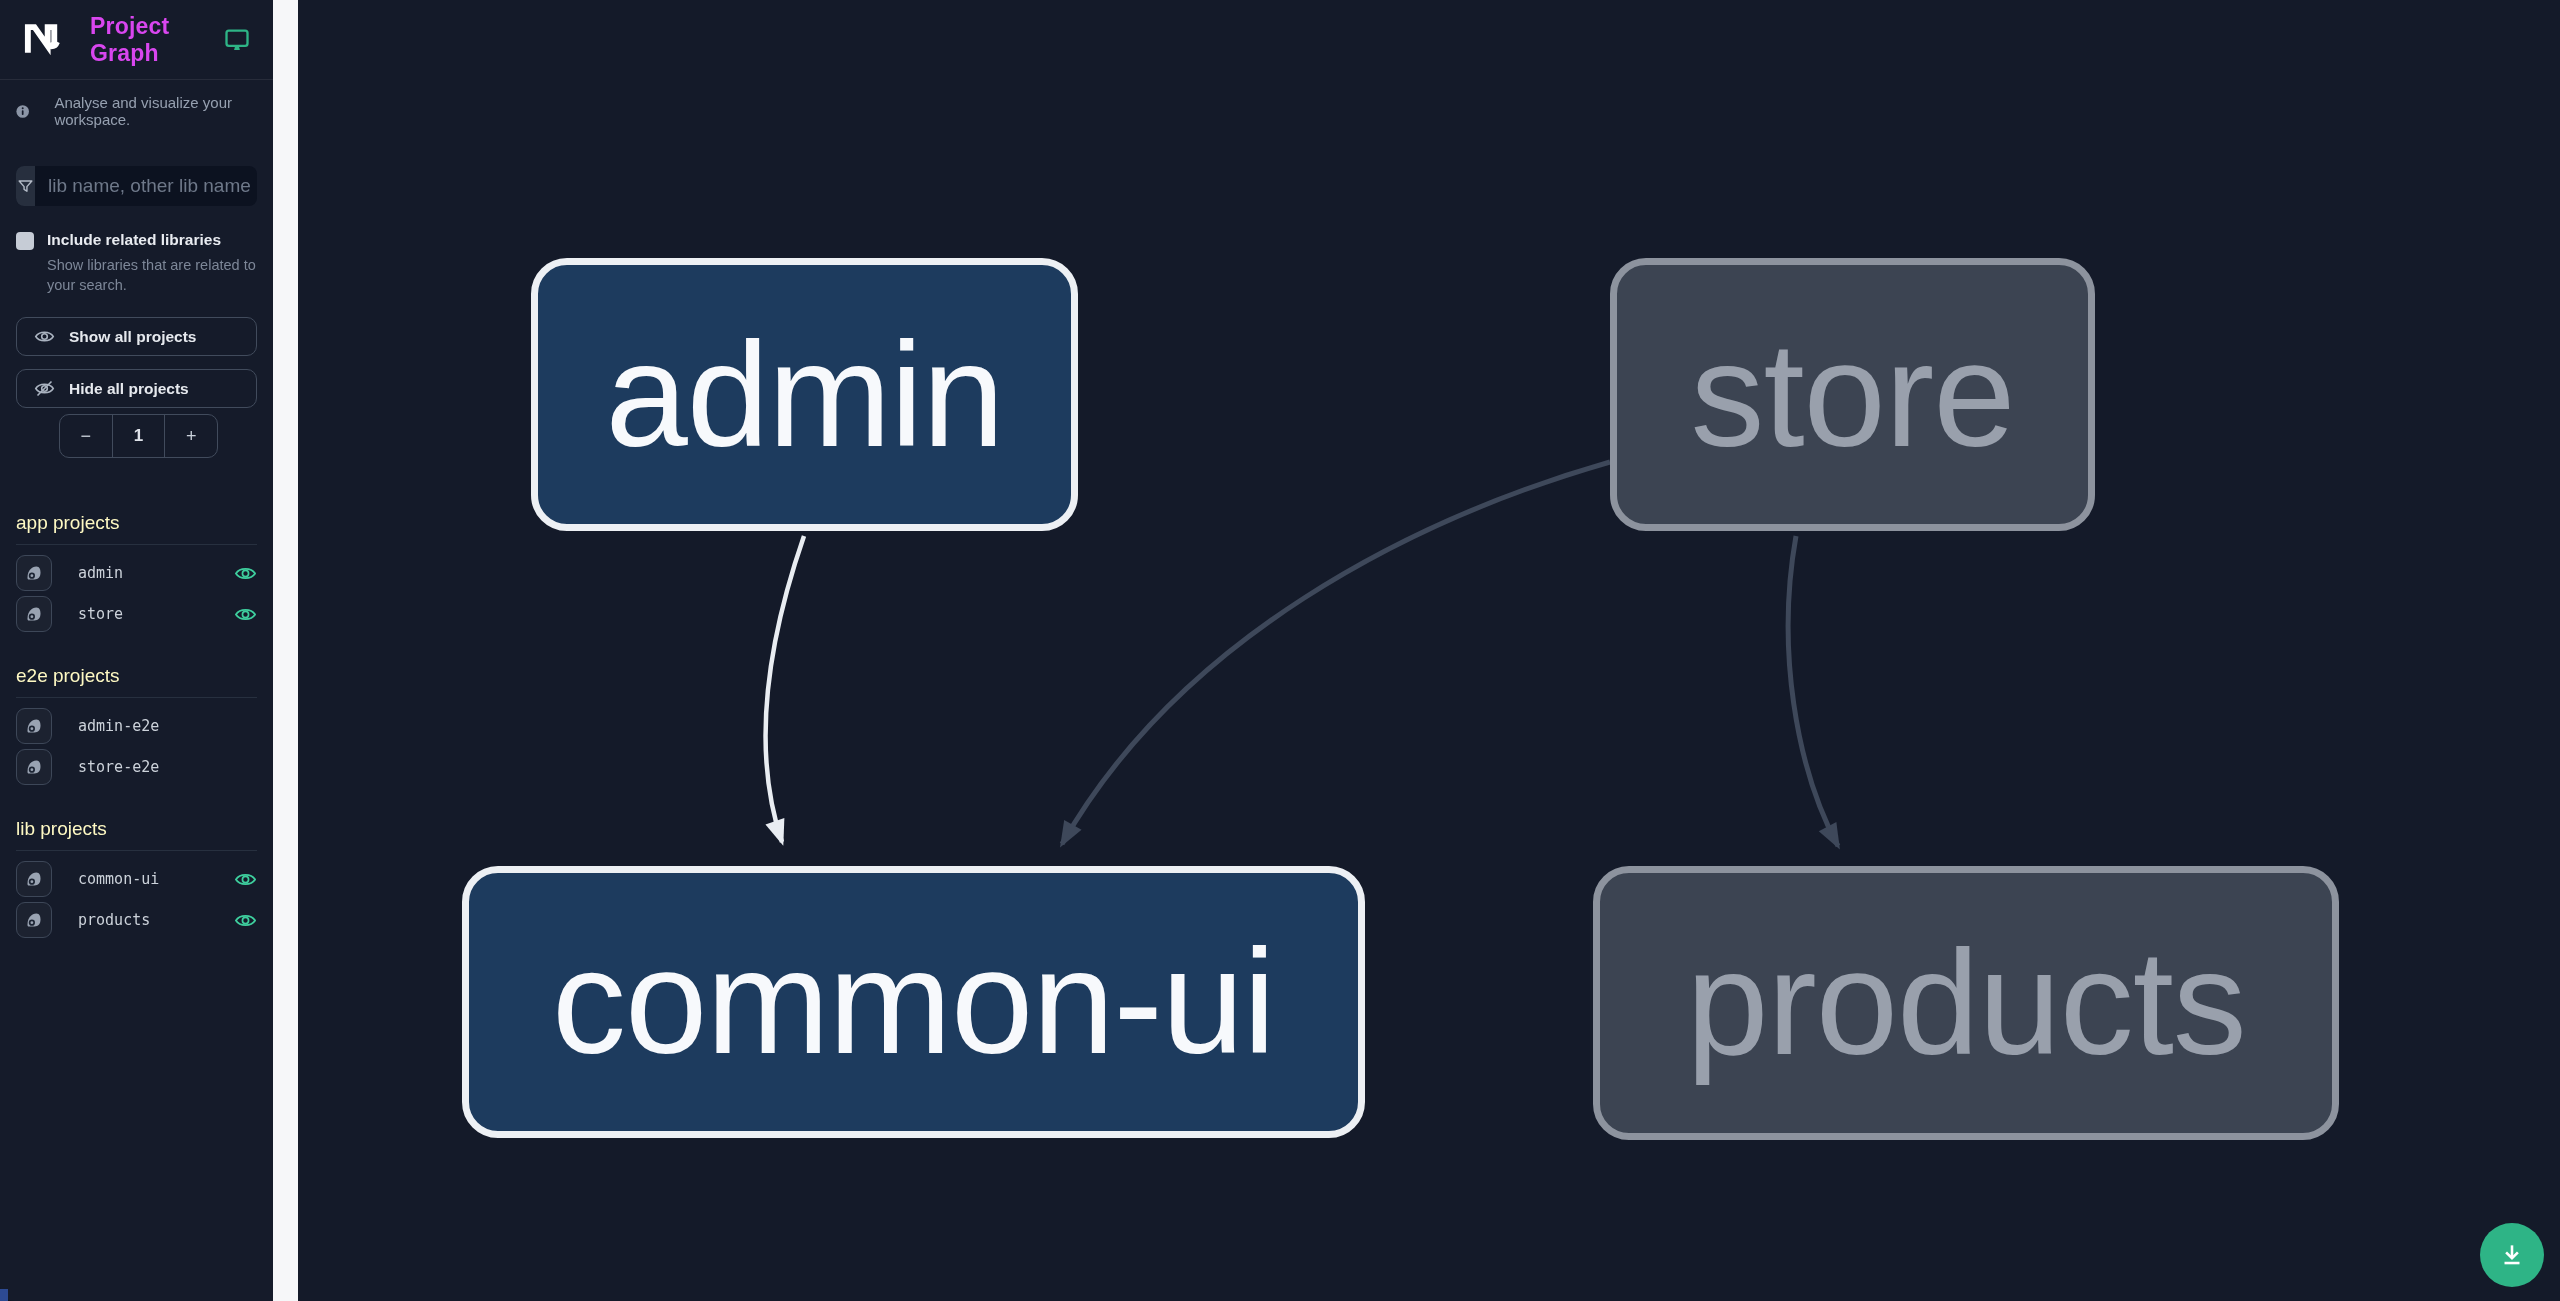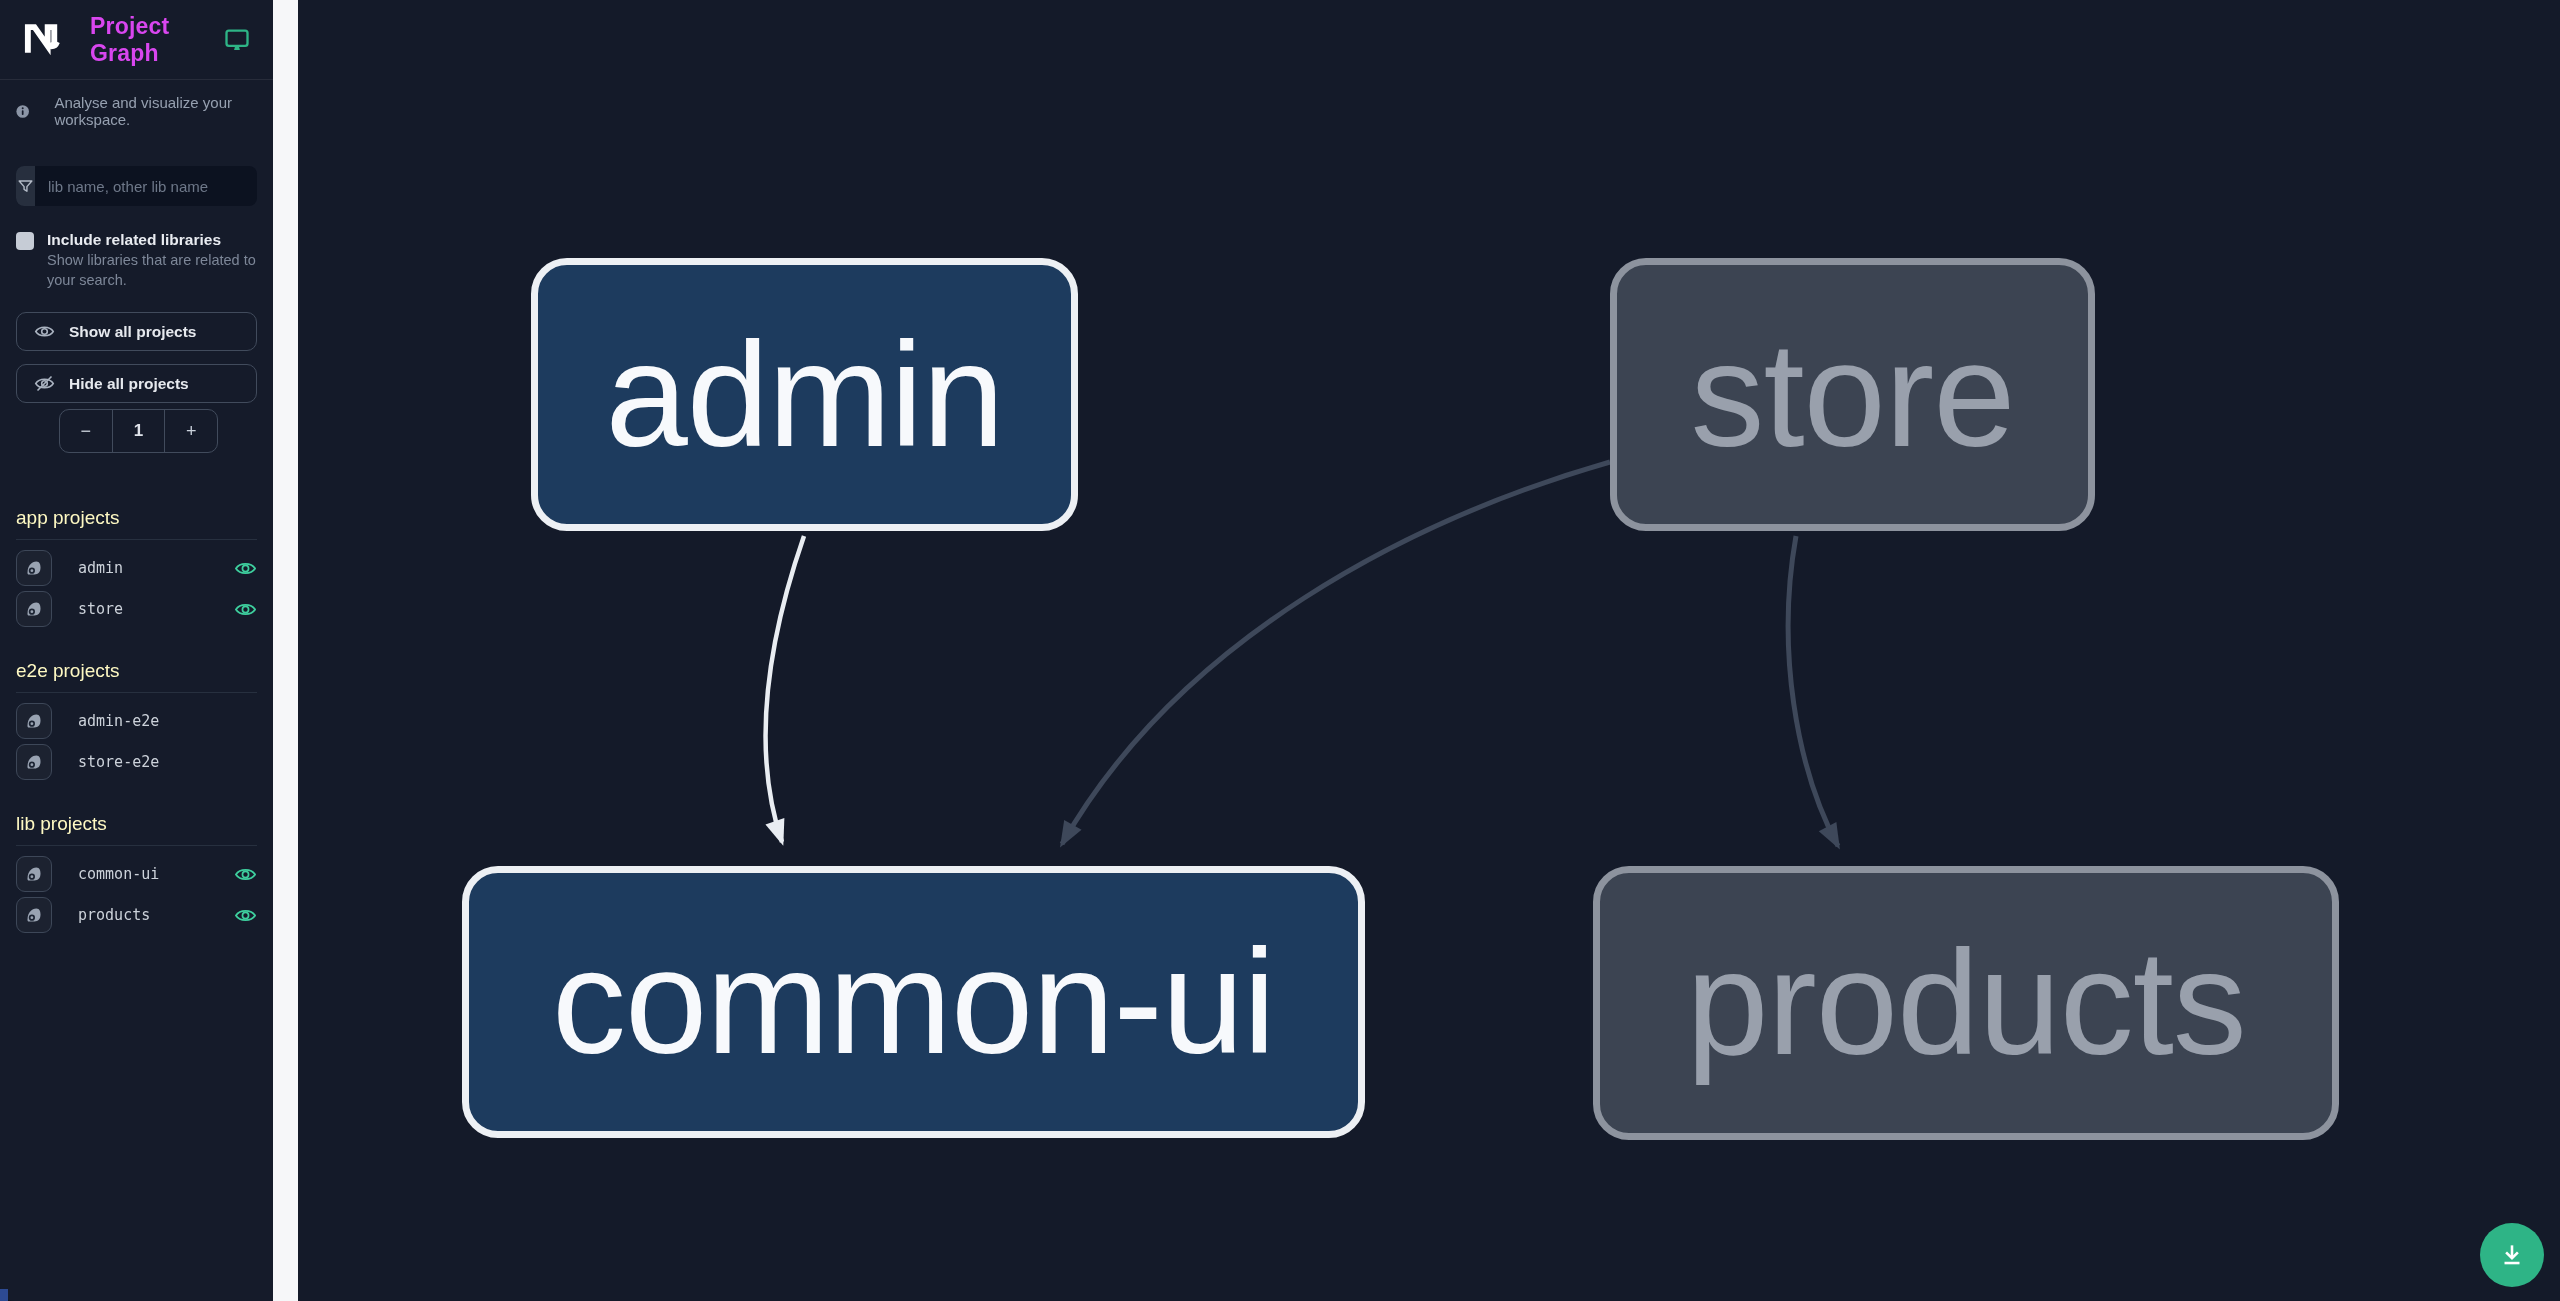--- a/index.html
+++ b/index.html
@@ -20,29 +20,29 @@
   .app-title { margin-left:24px; font-size:23px; font-weight:700; color:#d946ef; letter-spacing:.2px; }
   .monitor-btn { margin-left:auto; background:none; border:none; cursor:pointer; width:28px; height:28px; }
 
   .sb-subtitle { margin:14px 16px 0; display:flex; align-items:center; gap:25px;
                  font-size:15px; color:#96a0b0; }
 
   .search { margin:38px 16px 0; height:40px; display:flex; background:#0c1220;
             border-radius:8px; overflow:hidden; }
   .search .funnel-cell { width:40px; background:#272f3e; display:flex; align-items:center; justify-content:center; }
   .search input { flex:1; background:transparent; border:none; outline:none;
-                  color:#e6e9ee; font-size:15px; padding:0 13px; font-family:"Liberation Sans",sans-serif; }
+                  color:#e6e9ee; font-size:19px; padding:0 13px; font-family:"Liberation Sans",sans-serif; }
   .search input::placeholder { color:#6e7889; }
 
   .cb-block { margin:24px 16px 0; display:grid; grid-template-columns:18px 1fr; column-gap:13px; }
   .cb-box { width:18px; height:18px; border-radius:4px; background:#c6ccd6; margin-top:2px; cursor:pointer; }
   .cb-box.white { background:#ffffff; }
   .cb-box.checked { background:#2eb486; display:flex; align-items:center; justify-content:center; }
   .cb-label { font-size:15.5px; font-weight:700; color:#e9ecf1; line-height:20px; }
-  .cb-desc { grid-column:2; font-size:14.5px; line-height:20px;
+  .cb-desc { grid-column:2; margin-top:5px; font-size:14.5px; line-height:20px;
              color:#7d8798; max-width:222px; }
 
   .sb-btn { margin:22px 16px 0; width:241px; height:39px; display:flex; align-items:center;
             gap:14px; padding:12px 17px; background:transparent; border:1px solid #414b5c;
             border-radius:10px; color:#e6e9ee; font-size:15.5px; font-weight:700;
             font-family:"Liberation Sans",sans-serif; cursor:pointer; }
   .sb-btn.second { margin-top:13px; }
 
   .stepper { margin:6px 0 0 59px; width:159px; height:44px; display:flex;
              border:1px solid #414b5c; border-radius:10px; overflow:hidden; }

